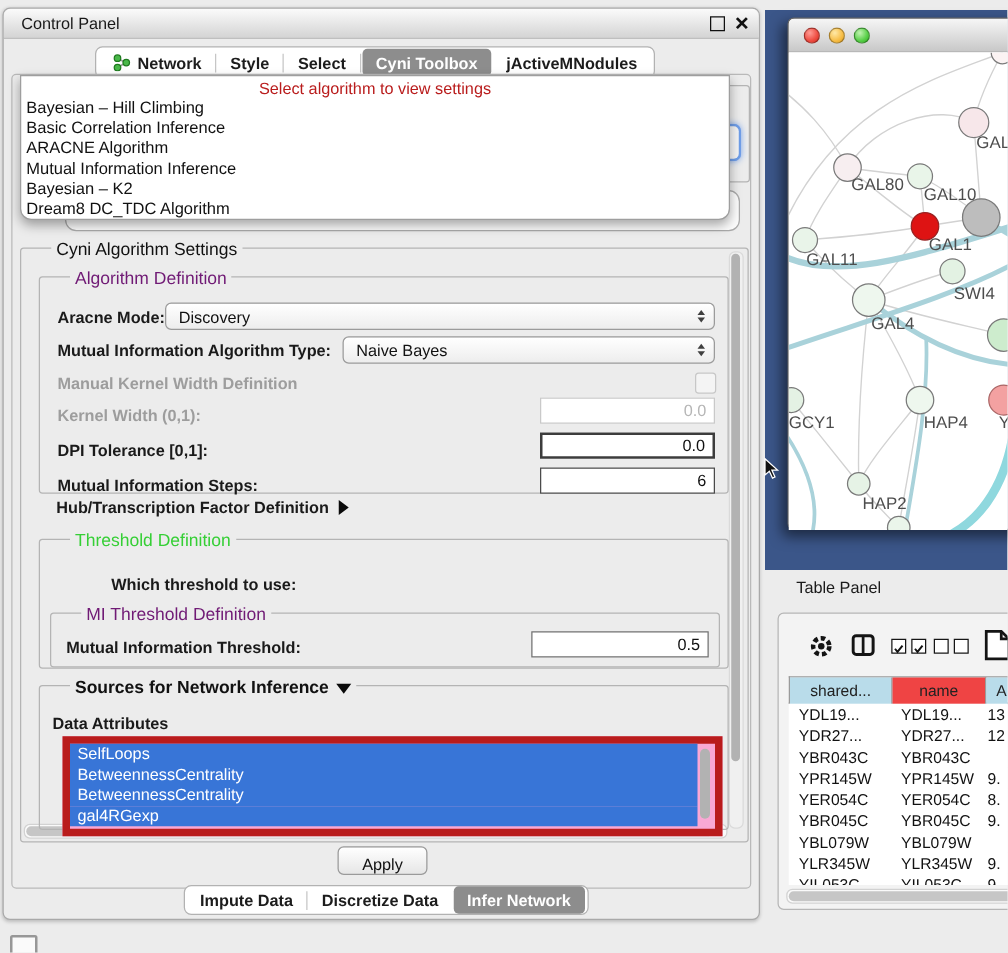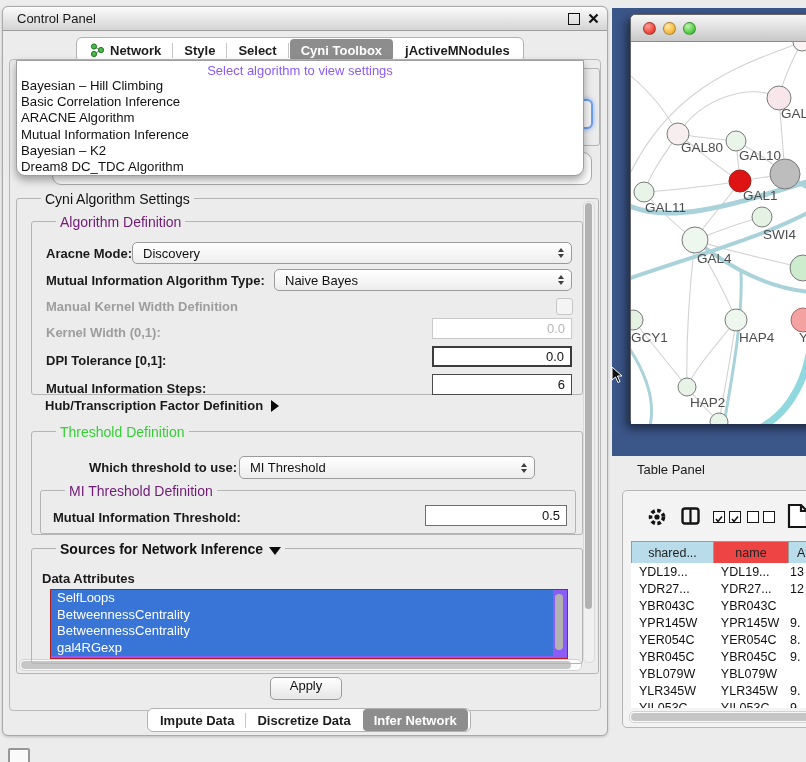--- a/index.html
+++ b/index.html
@@ -27,46 +27,46 @@
   
   .gbox{position:absolute;border:1px solid #b4b4b4;border-radius:3px}
   .gbox>.legend{position:absolute;top:-8px;left:24px;background:#ececec;padding:0 4px;font-size:14px;white-space:nowrap}
   .combo-end-focus{position:absolute;right:6px;top:30px;width:14px;height:26px;background:#f5f5f5;
     border:2px solid #6f9ee8;border-left:none;border-radius:0 6px 6px 0;box-shadow:0 0 5px #7fa8ec}
   .ghost-combo{left:42px;top:92px;width:540px;height:33px;border:1px solid #ababab;border-radius:9px;
     background:#fcfcfc;display:flex;align-items:center;padding-left:24px;box-sizing:border-box;color:#9a9a9a}
   
   .popup{left:6px;top:0;width:566px;height:114px;background:#fff;border:1px solid #9e9e9e;
     border-radius:0 0 9px 9px;box-shadow:0 4px 9px rgba(0,0,0,.35);z-index:30;overflow:hidden}
-  .popup-prompt{text-align:center;color:#8b5cf6;font-size:13px;height:15px;padding-top:2px}
+  .popup-prompt{text-align:center;color:#b91c1c;font-size:13px;height:15px;padding-top:2px}
   .popup-item{padding-left:4px;font-size:13.2px;line-height:16.2px;white-space:nowrap}
   .popup-item.bold{font-weight:normal}
   
   .legend-blue{color:#701a75}
   .legend-green{color:#35cf35}
   .boldlbl{position:absolute;font-weight:bold;font-size:13px;color:#1a1a1a;white-space:nowrap}
   .graylbl{color:#9d9d9d}
   .combo{position:absolute;background:linear-gradient(#ffffff,#ededed);border:1px solid #9b9b9b;
     border-radius:5px;display:flex;align-items:center;padding:0 24px 0 10px;font-size:13px;box-sizing:border-box}
   .arrows{position:absolute;right:7px;top:50%;transform:translateY(-50%);display:flex;flex-direction:column;gap:2px}
   .arr-up{width:0;height:0;border-left:3.5px solid transparent;border-right:3.5px solid transparent;border-bottom:4.5px solid #3f3f3f}
   .arr-dn{width:0;height:0;border-left:3.5px solid transparent;border-right:3.5px solid transparent;border-top:4.5px solid #3f3f3f}
   .field{position:absolute;background:#fff;display:flex;align-items:center;justify-content:flex-end;
     padding:0 6px;font-size:13px;box-sizing:border-box}
   .checkbox-dis{position:absolute;width:15px;height:15px;border:1px solid #c7c7c7;border-radius:3px;background:#f4f4f4}
   .tri-right{display:inline-block;width:0;height:0;border-top:6px solid transparent;border-bottom:6px solid transparent;border-left:8px solid #0a0a0a;margin-left:8px;vertical-align:-2px}
   .tri-down{display:inline-block;width:0;height:0;border-left:6px solid transparent;border-right:6px solid transparent;border-top:8px solid #0a0a0a;margin-left:6px;vertical-align:-1px}
-  .attr-list{position:absolute;background:#8b5cf6;border:1px solid #b91c1c}
+  .attr-list{position:absolute;background:#f9a8d4;border:6px solid #b91c1c}
   .attr-item{height:16.5px;line-height:16.5px;color:#fff;background:#3875d7;padding-left:6px;font-size:13px;width:calc(100% - 20px)}
   .vtrack{position:absolute;background:#f0f0f0;border:1px solid #dadada;border-radius:5px}
   .vthumb{position:absolute;background:#b2b2b2;border-radius:5px}
   .hscroll{position:absolute;background:#fafafa;border:1px solid #d2d2d2;border-radius:5px}
   .hthumb{position:absolute;left:1px;top:1px;bottom:1px;background:#c6c6c6;border-radius:4px}
   .apply-btn{position:absolute;width:70px;height:21px;background:linear-gradient(#ffffff,#e6e6e6);
-    border:1px solid #9a9a9a;border-radius:5px;display:flex;align-items:flex-start;justify-content:center;font-size:13px}
+    border:1px solid #9a9a9a;border-radius:5px;display:flex;align-items:flex-end;justify-content:center;font-size:13px}
   
   .bottom-tabgroup{left:144px;top:701px;height:22px;display:flex;align-items:center;background:#fff;
     border:1px solid #b2b2b2;border-radius:6px;padding:0 1px}
   
   #desktop-blue{left:612px;top:8px;width:194px;height:448px;background:#3b5689}
   #network-window{left:630px;top:14px;width:200px;height:410px;border-radius:5px 0 0 5px;
     background:#fff;box-shadow:-4px 5px 10px rgba(0,0,0,.5);border:1px solid #666;box-sizing:border-box}
   .nw-titlebar{left:0;top:0;right:0;height:27px;border-radius:5px 0 0 0;
     background:linear-gradient(#f6f6f6,#c8c8c8);border-bottom:1px solid #8c8c8c;
     display:flex;align-items:center;gap:7px;padding-left:12px;box-sizing:border-box}
@@ -206,27 +206,20 @@
       </div>
 
       <span class="boldlbl" style="left:28px;top:199px">
         <span>Hub/Transcription Factor Definition</span><span class="tri-right"></span>
       </span>
 
       <div class="gbox" style="left:14px;top:232px;width:550px;height:102px">
         <span class="legend legend-green">Threshold Definition</span>
 
         <span class="boldlbl" style="left:57px;top:28px">Which threshold to use:</span>
-        <div class="combo" style="left:207px;top:24px;width:296px;height:23px">
-          <span>MI Threshold</span>
-          <span class="arrows">
-              <span class="arr-up"></span>
-              <span class="arr-dn"></span>
-            </span>
-        </div>
 
         <div class="gbox" style="left:8px;top:58px;width:534px;height:42px">
           <span class="legend legend-blue">MI Threshold Definition</span>
           <span class="boldlbl" style="left:12px;top:19px">Mutual Information Threshold:</span>
           <div class="field" style="left:384px;top:14px;width:142px;height:21px;border:1px solid #6f6f6f">
             <span>0.5</span>
           </div>
         </div>
       </div>
 

